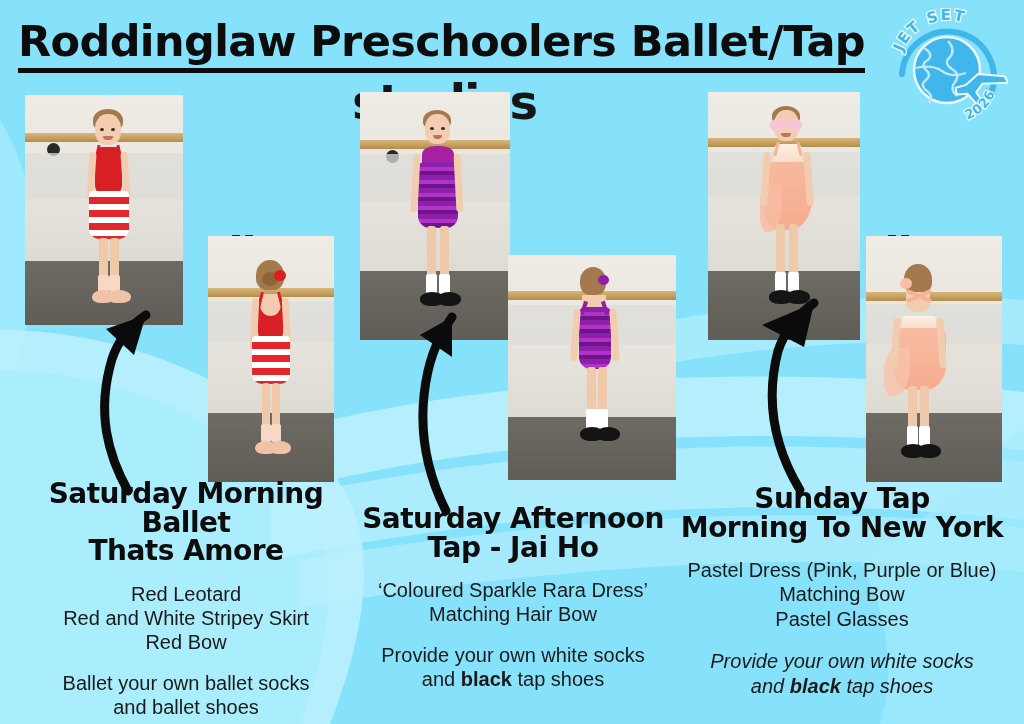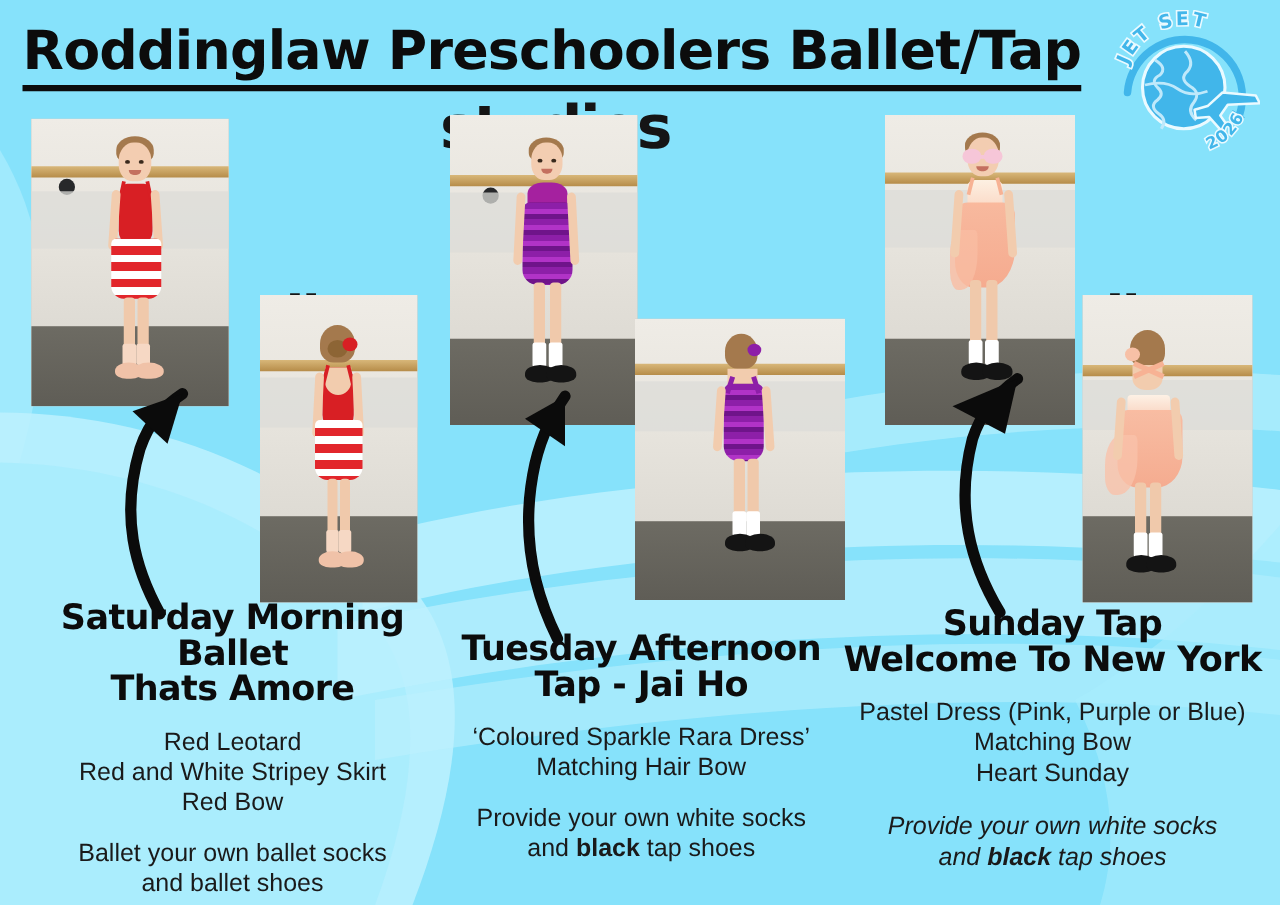--- a/index.html
+++ b/index.html
@@ -291,41 +291,41 @@
       <span>Red and White Stripey Skirt</span><br>
       <span>Red Bow</span>
       <span class="gap"></span>
       <span>Ballet your own ballet socks</span><br>
       <span>and ballet shoes</span>
     </div>
   </div>
 
   <div class="col" style="left:348px;top:505px;width:330px;">
     <h2>
-      <span>Tuesday Afternoon</span><br>
+      <span>Saturday Afternoon</span><br>
       <span>Tap - Jai Ho</span>
     </h2>
     <div class="body">
       <span>‘Coloured Sparkle Rara Dress’</span><br>
       <span>Matching Hair Bow</span>
       <span class="gap"></span>
       <span>Provide your own white socks</span><br>
       <span>and </span><b>black</b><span> tap shoes</span>
     </div>
   </div>
 
   <div class="col" style="left:666px;top:485px;width:352px;">
     <h2>
       <span>Sunday Tap</span><br>
-      <span>Welcome To New York</span>
+      <span>Morning To New York</span>
     </h2>
     <div class="body">
       <span>Pastel Dress (Pink, Purple or Blue)</span><br>
       <span>Matching Bow</span><br>
-      <span>Heart Sunday</span>
+      <span>Pastel Glasses</span>
     </div>
     <div class="body ital" style="margin-top:18px;">
       <span>Provide your own white socks</span><br>
       <span>and </span><b>black</b><span> tap shoes</span>
     </div>
   </div>
 
 </div>
 
 </body></html>

